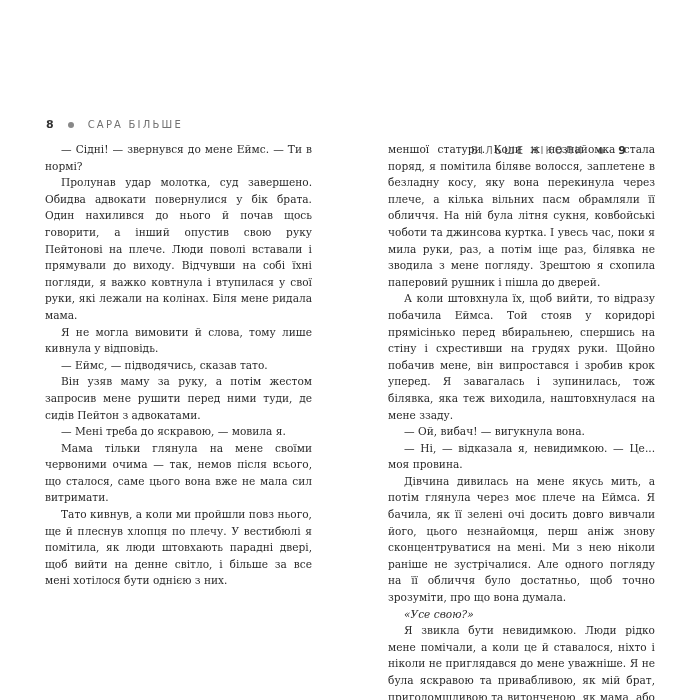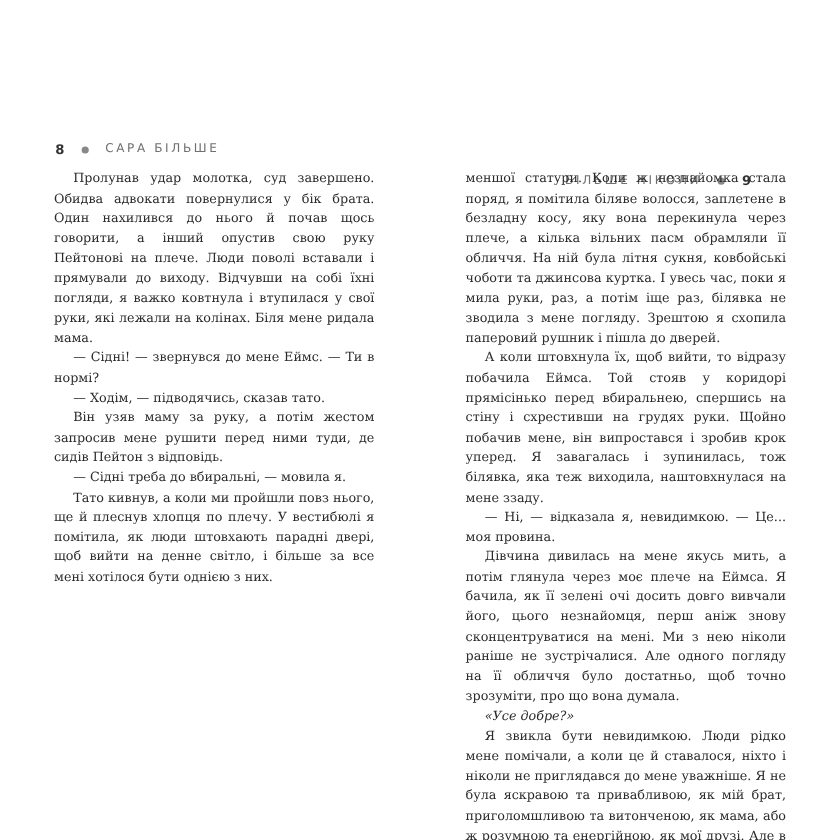--- a/index.html
+++ b/index.html
@@ -24,38 +24,41 @@
 </head>
 <body>
 
 <div class="page left">
   <div class="running-head">
     <span class="folio">8</span>
     <span class="dot"></span>
     <span>САРА БІЛЬШЕ</span>
   </div>
   <div class="text">
+    <p>— Сідні! — звернувся до мене Еймс. — Ти в нормі?</p>
     <p>Пролунав удар молотка, суд завершено. Обидва адвокати повернулися у бік брата. Один нахилився до нього й почав щось говорити, а інший опустив свою руку Пейтонові на плече. Люди поволі вставали і прямували до виходу. Відчувши на собі їхні погляди, я важко ковтнула і втупилася у свої руки, які лежали на колінах. Біля мене ридала мама.</p>
-    <p>— Сідні! — звернувся до мене Еймс. — Ти в нормі?</p>
-    <p>— Ходім, — підводячись, сказав тато.</p>
-    <p>Він узяв маму за руку, а потім жестом запросив мене рушити перед ними туди, де сидів Пейтон з відповідь.</p>
-    <p>— Сідні треба до вбиральні, — мовила я.</p>
+    <p>Я не могла вимовити й слова, тому лише кивнула у відповідь.</p>
+    <p>— Еймс, — підводячись, сказав тато.</p>
+    <p>Він узяв маму за руку, а потім жестом запросив мене рушити перед ними туди, де сидів Пейтон з адвокатами.</p>
+    <p>— Мені треба до яскравою, — мовила я.</p>
+    <p>Мама тільки глянула на мене своїми червоними очима — так, немов після всього, що сталося, саме цього вона вже не мала сил витримати.</p>
     <p>Тато кивнув, а коли ми пройшли повз нього, ще й плеснув хлопця по плечу. У вестибюлі я помітила, як люди штовхають парадні двері, щоб вийти на денне світло, і більше за все мені хотілося бути однією з них.</p>
 
   </div>
 </div>
 
 <div class="page right">
   <div class="running-head">
     <span>БІЛЬШЕ НІКОЛИ</span>
     <span class="dot"></span>
     <span class="folio">9</span>
   </div>
   <div class="text">
     <p class="noindent">меншої статури. Коли ж незнайомка стала поряд, я помітила біляве волосся, заплетене в безладну косу, яку вона перекинула через плече, а кілька вільних пасм обрамляли її обличчя. На ній була літня сукня, ковбойські чоботи та джинсова куртка. І увесь час, поки я мила руки, раз, а потім іще раз, білявка не зводила з мене погляду. Зрештою я схопила паперовий рушник і пішла до дверей.</p>
     <p>А коли штовхнула їх, щоб вийти, то відразу побачила Еймса. Той стояв у коридорі прямісінько перед вбиральнею, спершись на стіну і схрестивши на грудях руки. Щойно побачив мене, він випростався і зробив крок уперед. Я завагалась і зупинилась, тож білявка, яка теж виходила, наштовхнулася на мене ззаду.</p>
+    <p>— Ой, вибач! — вигукнула вона.</p>
     <p>— Ні, — відказала я, невидимкою. — Це... моя провина.</p>
     <p>Дівчина дивилась на мене якусь мить, а потім глянула через моє плече на Еймса. Я бачила, як її зелені очі досить довго вивчали його, цього незнайомця, перш аніж знову сконцентруватися на мені. Ми з нею ніколи раніше не зустрічалися. Але одного погляду на її обличчя було достатньо, щоб точно зрозуміти, про що вона думала.</p>
-    <p class="italic">«Усе добре?»</p>
+    <p class="italic">«Усе свою?»</p>
     <p>Я звикла бути невидимкою. Люди рідко мене помічали, а коли це й ставалося, ніхто і ніколи не приглядався до мене уважніше. Я не була яскравою та привабливою, як мій брат, приголомшливою та витонченою, як мама, або ж розумною та енергійною, як мої друзі. Але в тому й річ. Ти завжди думаєш, що хочеш бути поміченою. Допоки це не станеться насправді.</p>
 
   </div>
 </div>
 
 </body></html>

